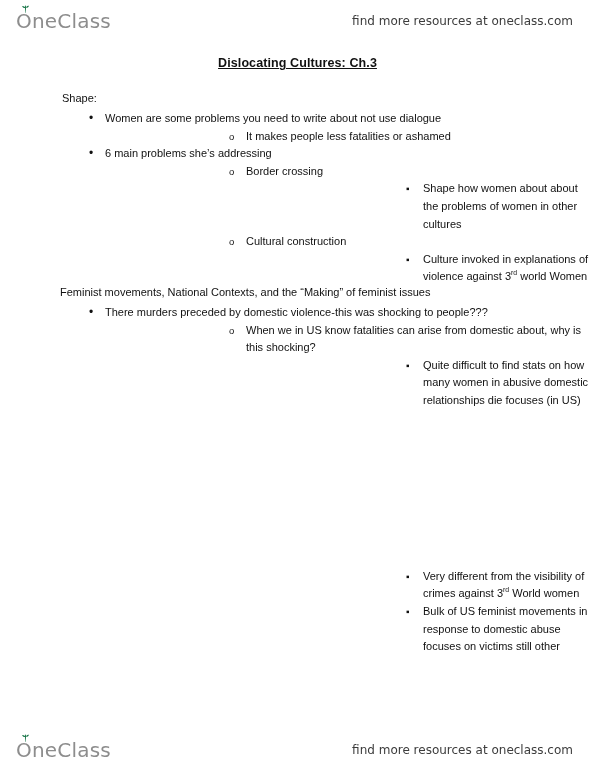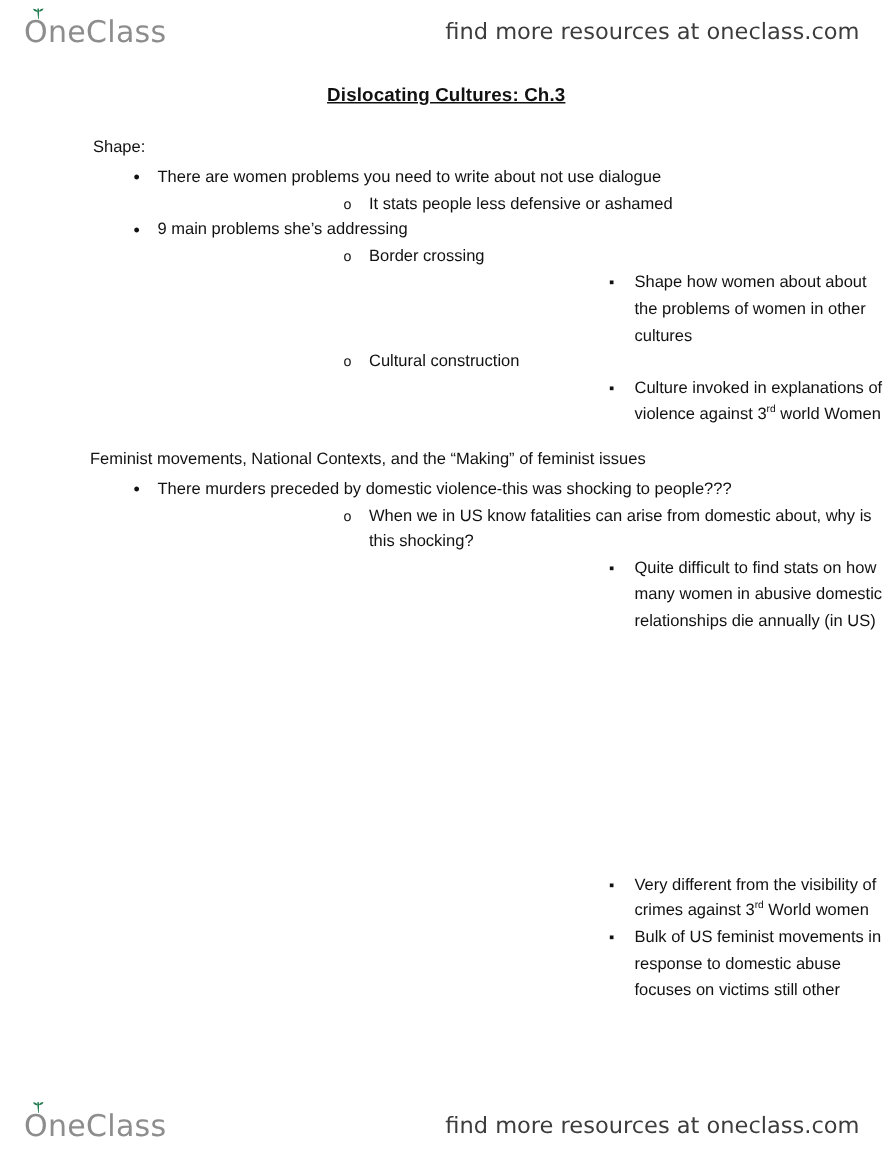--- a/index.html
+++ b/index.html
@@ -53,21 +53,21 @@
   }
   .logo .leaf {
     position: absolute;
     top: -6px;
     left: 5px;
     width: 9px;
     height: 8px;
   }
   .tagline {
     font-family: "DejaVu Sans", sans-serif;
-    font-size: 15px;
+    font-size: 12px;
     color: #3c3c3c;
     white-space: nowrap;
     margin-left: 32px;
   }
 
   
   .doc {
     position: absolute;
     top: 56px;
     left: 0;
@@ -82,21 +82,20 @@
     margin: 0 0 22px 0;
     letter-spacing: 0.1px;
   }
   .section-label {
     font-size: 11px;
     color: #111111;
     margin: 0 0 6px 0;
     padding-left: 62px;
   }
   .section-label.second {
-    margin-top: 14px;
     padding-left: 60px;
   }
 
   ul.outline, ul.outline ul {
     list-style: none;
     margin: 0;
     padding: 0;
   }
   ul.outline li {
     position: relative;
@@ -175,29 +174,29 @@
     <div class="tagline">find more resources at oneclass.com</div>
   </div>
 
   <div class="doc">
 
     <h1 class="doc-title">Dislocating Cultures: Ch.3</h1>
 
     <div class="section-label">Shape:</div>
     <ul class="outline" id="outline-intro">
         <li class="lv1">
-          <span class="txt">There are women problems you need to write about not use dialogue</span>
+          <span class="txt">Women are some problems you need to write about not use dialogue</span>
           <ul>
             <li class="lv2">
-              <span class="txt">It stats people less defensive or ashamed</span>
+              <span class="txt">It makes people less fatalities or ashamed</span>
             </li>
           </ul>
         </li>
         <li class="lv1">
-          <span class="txt">9 main problems she’s addressing</span>
+          <span class="txt">6 main problems she’s addressing</span>
           <ul>
             <li class="lv2">
               <span class="txt">Border crossing</span>
               <ul>
                 <li class="lv3">
                   <span class="txt">Shape how women about about the problems of women in other cultures</span>
                 </li>
               </ul>
             </li>
             <li class="lv2">
@@ -214,21 +213,21 @@
 
     <div class="section-label second">Feminist movements, National Contexts, and the “Making” of feminist issues</div>
     <ul class="outline" id="outline-feminist">
         <li class="lv1">
           <span class="txt">There murders preceded by domestic violence-this was shocking to people???</span>
           <ul>
             <li class="lv2">
               <span class="txt">When we in US know fatalities can arise from domestic about, why is this shocking?</span>
               <ul>
                 <li class="lv3">
-                  <span class="txt">Quite difficult to find stats on how many women in abusive domestic relationships die annually (in US)</span>
+                  <span class="txt">Quite difficult to find stats on how many women in abusive domestic relationships die focuses (in US)</span>
                   <ul>
                     <li class="lv4">
                       <span class="txt">Most cases don’t focus on “extreme”, just the injuries</span>
                     </li>
                   </ul>
                 </li>
                 <li class="lv3">
                   <span class="txt">Very different from the visibility of crimes against 3<sup>rd</sup> World women</span>
                 </li>
                 <li class="lv3">

